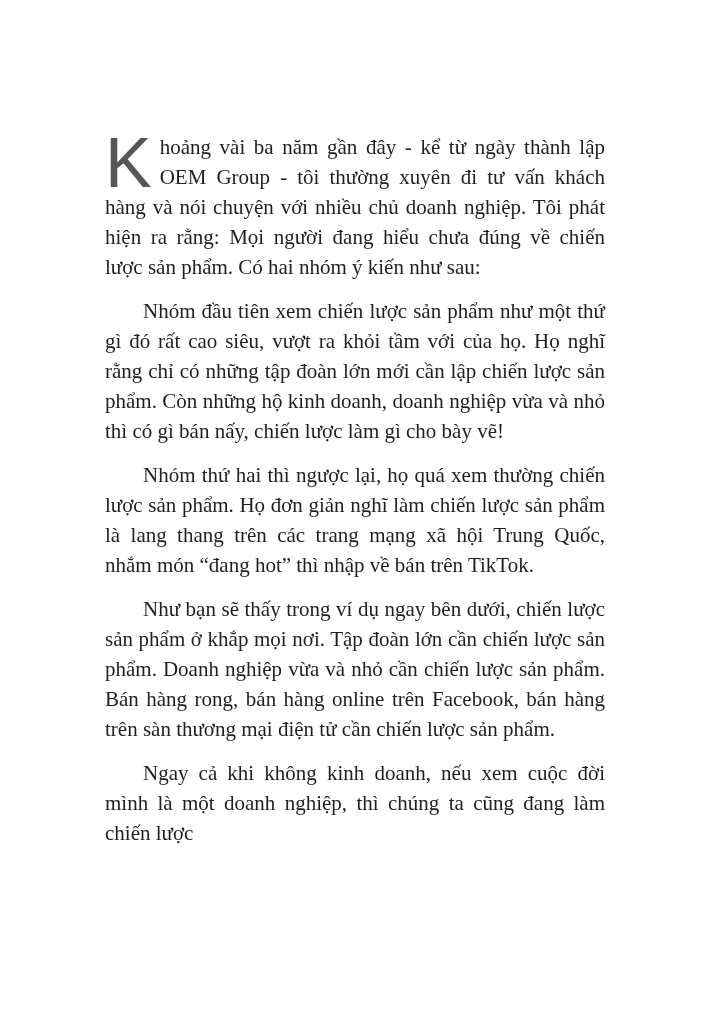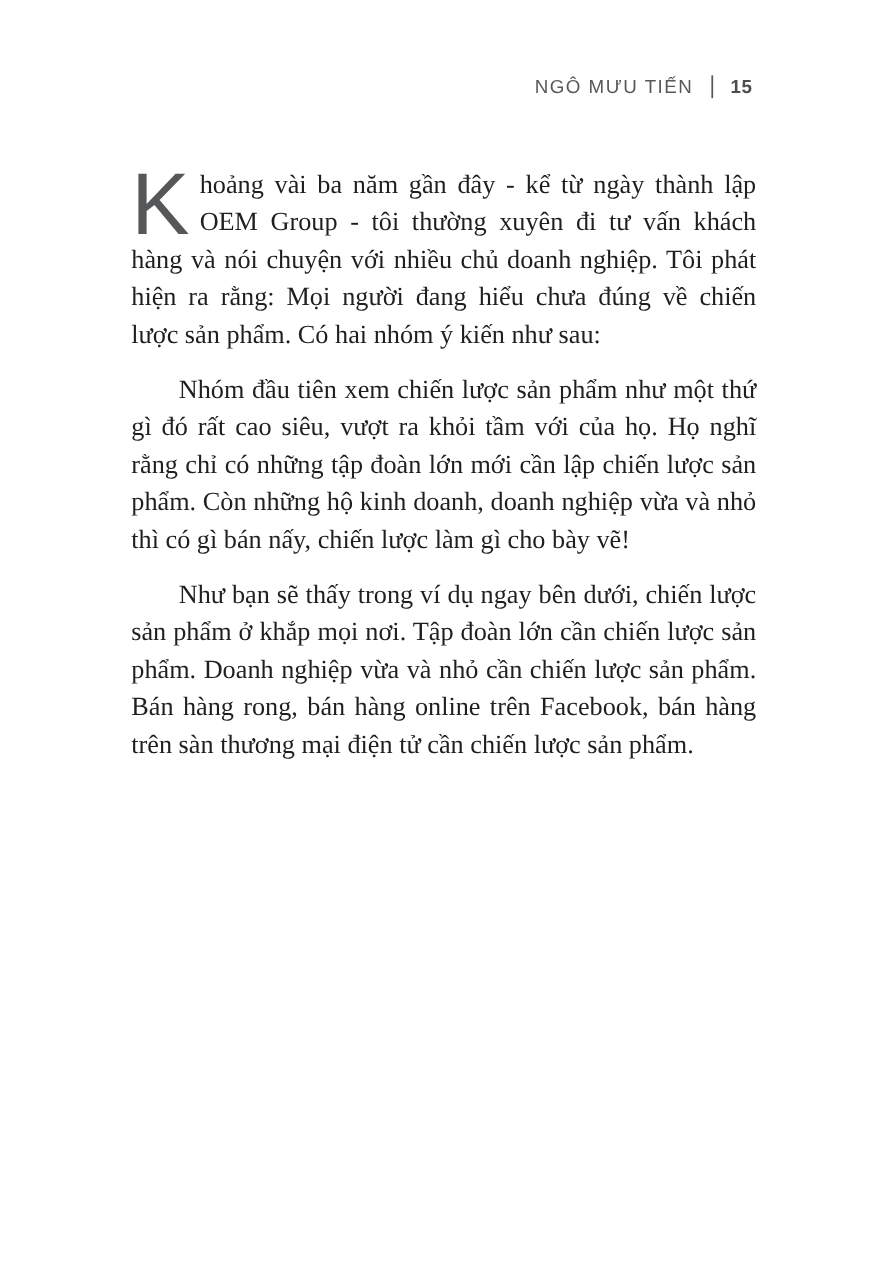--- a/index.html
+++ b/index.html
@@ -72,30 +72,27 @@
     height: 57px;
     margin: 3px 8px 0 0;
     color: #565759;
   }
 </style>
 </head>
 <body>
 
 <div class="page">
 
-  <div class="running-header">
-    <span class="running-title">NGÔ MƯU TIẾN</span>
-    <span class="header-sep">|</span>
-    <span class="page-number">15</span>
-  </div>
 
   <div class="page-body">
     <p class="first-paragraph"><span class="dropcap">K</span><span>hoảng vài ba năm gần đây - kể từ ngày thành lập OEM Group - tôi thường xuyên đi tư vấn khách hàng và nói chuyện với nhiều chủ doanh nghiệp. Tôi phát hiện ra rằng: Mọi người đang hiểu chưa đúng về chiến lược sản phẩm. Có hai nhóm ý kiến như sau:</span></p>
 
     <p>Nhóm đầu tiên xem chiến lược sản phẩm như một thứ gì đó rất cao siêu, vượt ra khỏi tầm với của họ. Họ nghĩ rằng chỉ có những tập đoàn lớn mới cần lập chiến lược sản phẩm. Còn những hộ kinh doanh, doanh nghiệp vừa và nhỏ thì có gì bán nấy, chiến lược làm gì cho bày vẽ!</p>
 
+    <p>Nhóm thứ hai thì ngược lại, họ quá xem thường chiến lược sản phẩm. Họ đơn giản nghĩ làm chiến lược sản phẩm là lang thang trên các trang mạng xã hội Trung Quốc, nhắm món “đang hot” thì nhập về bán trên TikTok.</p>
 
 
     <p>Như bạn sẽ thấy trong ví dụ ngay bên dưới, chiến lược sản phẩm ở khắp mọi nơi. Tập đoàn lớn cần chiến lược sản phẩm. Doanh nghiệp vừa và nhỏ cần chiến lược sản phẩm. Bán hàng rong, bán hàng online trên Facebook, bán hàng trên sàn thương mại điện tử cần chiến lược sản phẩm.</p>
 
+    <p>Ngay cả khi không kinh doanh, nếu xem cuộc đời mình là một doanh nghiệp, thì chúng ta cũng đang làm chiến lược</p>
   </div>
 
 </div>
 
 </body></html>

